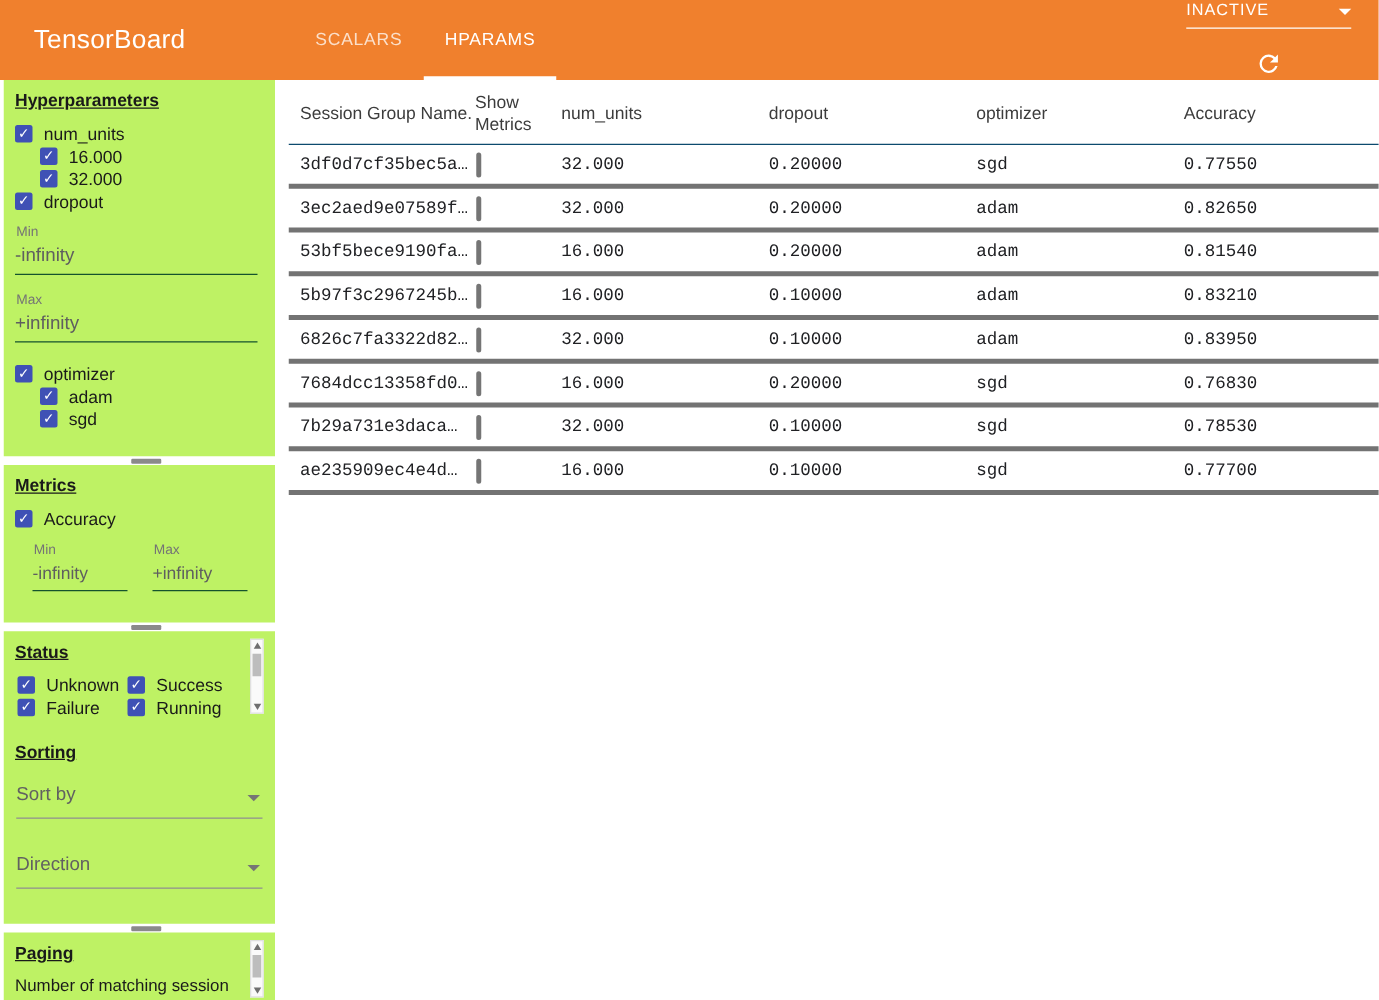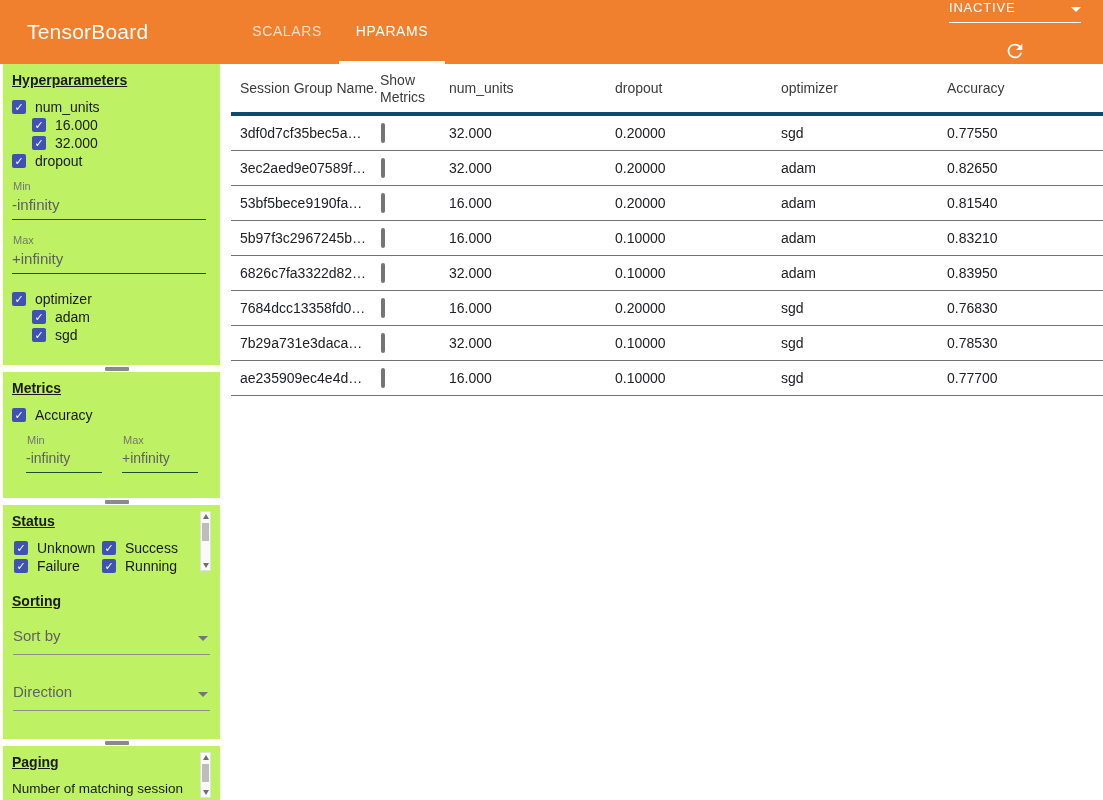--- a/index.html
+++ b/index.html
@@ -81,23 +81,23 @@
 
   
   .main { flex:1; min-width:0; display:flex; flex-direction:column; background:#fff; }
   .view-tabs { height:64px; background:var(--accent); display:flex; flex:none; }
   .view-tab { display:flex; align-items:center; justify-content:center; font-size:14px; letter-spacing:.4px;
     color:rgba(255,255,255,.85); border-bottom:3px solid transparent; cursor:pointer; }
   .view-tab.active { color:#fff; border-bottom-color:#fff; }
   .vt1 { width:232px; } .vt2 { width:298px; } .vt3 { flex:1; }
 
   .tgrid { display:grid; grid-template-columns:148px 70px 166px 166px 166px 1fr; align-items:center; }
-  .thead { min-height:50px; border-bottom:4px solid #0c4a6e; font-size:14px; color:#3c3c3c; margin-top:2px; }
+  .thead { min-height:50px; border-bottom:1px solid #0c4a6e; font-size:14px; color:#3c3c3c; margin-top:2px; }
   .thead > div { padding-right:12px; line-height:1.25; cursor:pointer; }
-  .trow { height:35px; border-bottom:1px solid #737373; font-size:14px; color:#202124; }
+  .trow { height:35px; border-bottom:4px solid #737373; font-size:14px; color:#202124;font-family:Liberation Mono, monospace; }
   .td-name, .th-name { padding-left:9px; white-space:nowrap; overflow:hidden; }
   .th-metrics { padding-left:1px; }
   .cbe { width:14px; height:14px; border:2px solid #757575; border-radius:2px; background:#fff;
     margin-left:2px; cursor:pointer; }
 </style>
 </head>
 <body>
 
 <div class="app">
 

